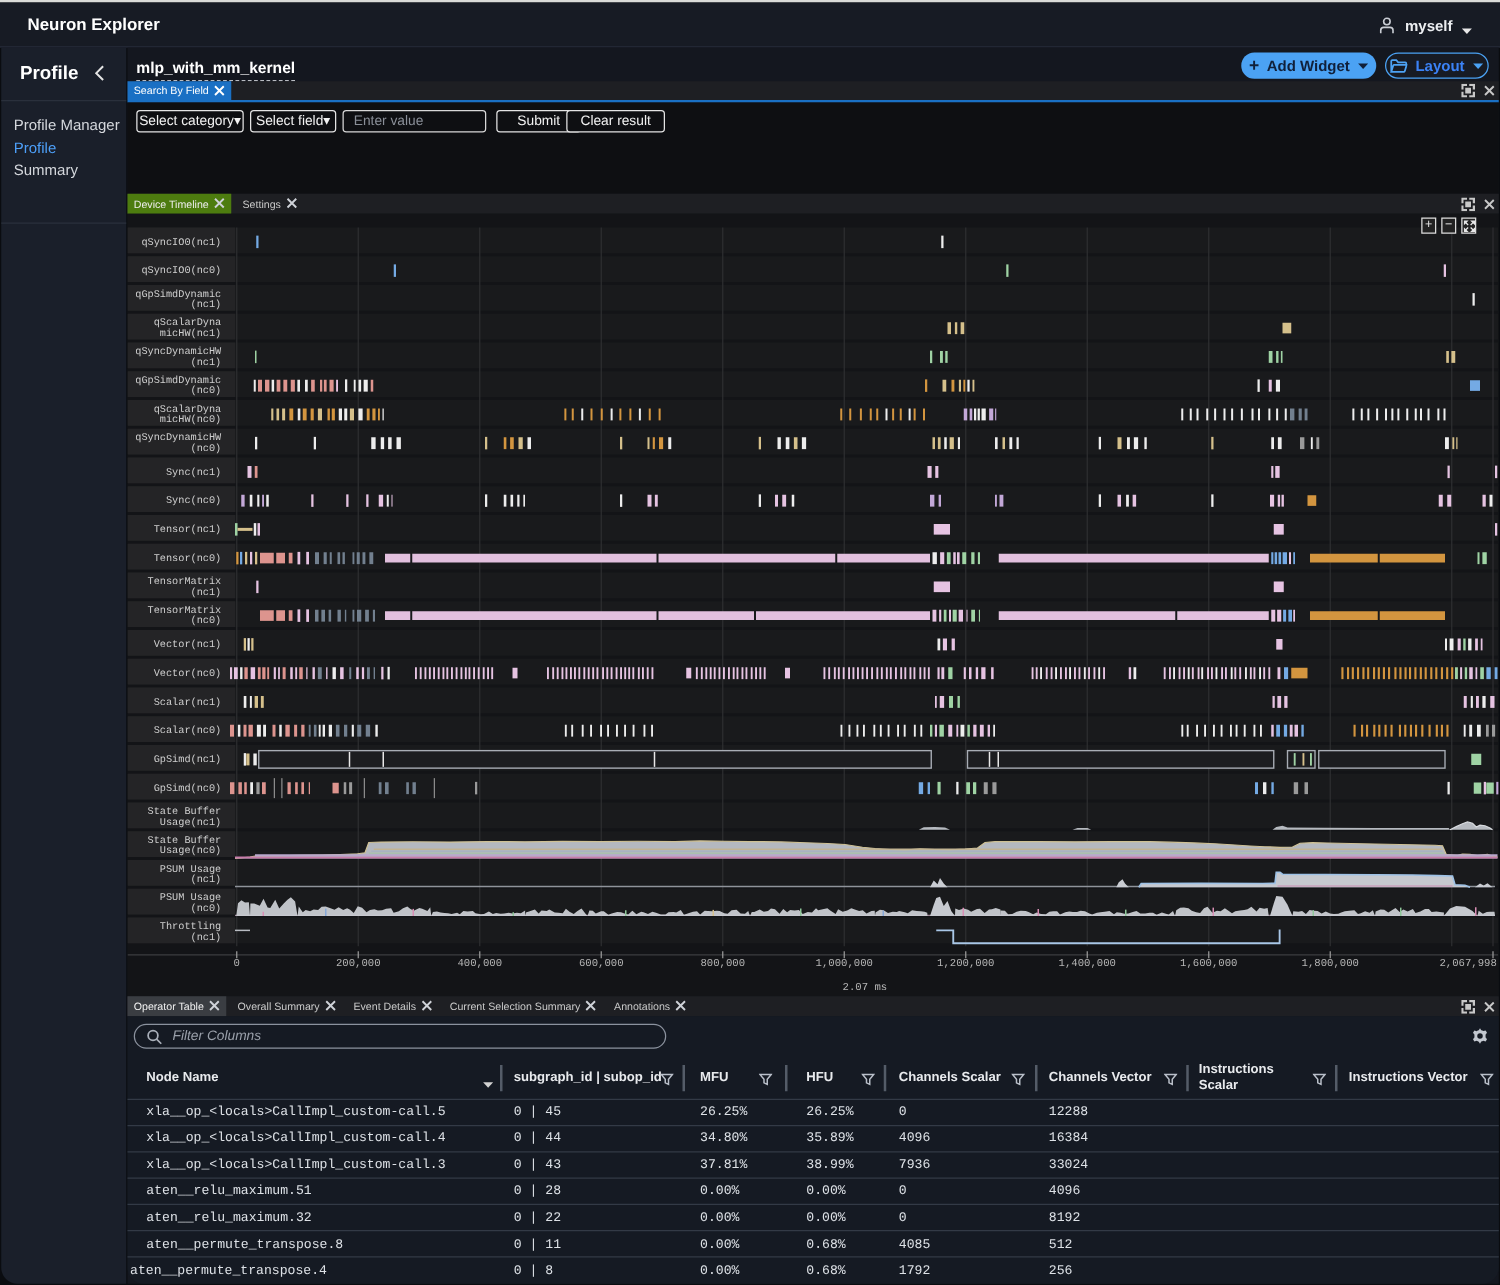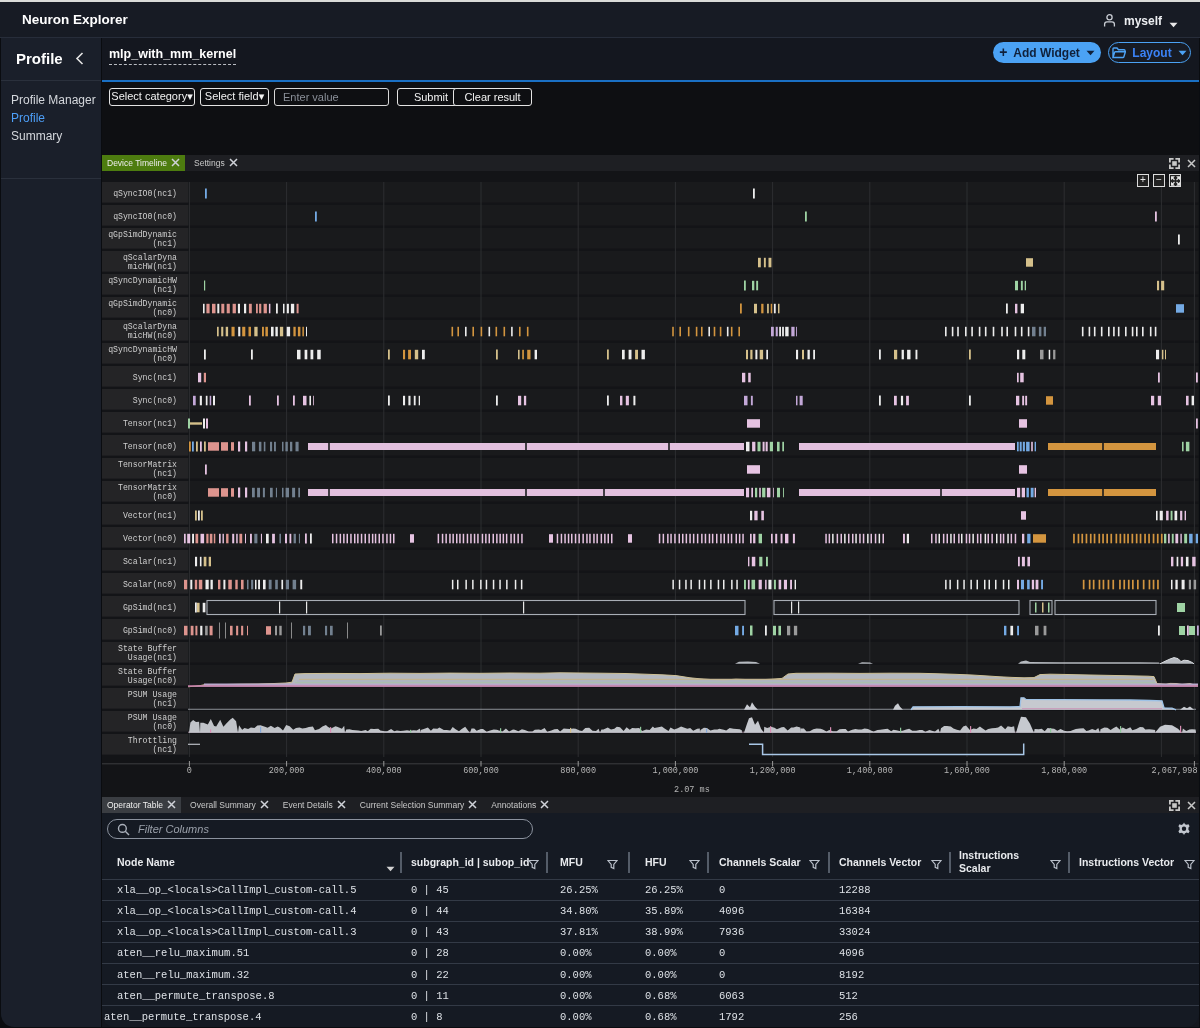--- a/index.html
+++ b/index.html
@@ -91,20 +91,42 @@
   <div id="layoutb" class="pill">
       <svg width="14" height="12" viewBox="0 0 14 12" fill="none" stroke="#4da3f5" stroke-width="1.4">
         <path d="M1 10.5 V1.8 Q1 1 1.8 1 H5 L6.5 2.8 H12.2 Q13 2.8 13 3.6 V4.6 M1 10.5 L2.6 5.4 Q2.8 4.8 3.5 4.8 H13.4 L11.8 10 Q11.6 10.5 11 10.5 Z"></path>
       </svg>
       <span>Layout</span>
       <svg width="9" height="6" viewBox="0 0 9 6">
         <path d="M0.5 0.8 L4.5 5.2 L8.5 0.8 Z" fill="#4ba2f4"></path>
       </svg>
     </div>
 
+  <div id="search-tabs" class="tabbar">
+      <div class="wtab" style="background:#1a70c4;color:#fff">
+        <span>Search By Field</span>
+        <svg width="9" height="9" viewBox="0 0 9 9">
+          <path d="M1 1 L8 8 M8 1 L1 8" stroke="#fff" stroke-width="1.5"></path>
+        </svg>
+      </div>
+    <div class="wicons">
+        <svg width="11" height="11" viewBox="0 0 11 11">
+          <g fill="#c8c8c8">
+            <path d="M0 0 H4.6 V1.8 L1.8 1.8 L1.8 4.6 H0 Z"></path>
+            <path d="M6.4 0 H11 V4.6 H9.2 L9.2 1.8 L6.4 1.8 Z"></path>
+            <path d="M0 6.4 H1.8 L1.8 9.2 L4.6 9.2 V11 H0 Z"></path>
+            <path d="M9.2 6.4 H11 V11 H6.4 V9.2 L9.2 9.2 Z"></path>
+            <rect x="3.2" y="3.2" width="4.6" height="4.6"></rect>
+          </g>
+        </svg>
+        <svg width="9" height="9" viewBox="0 0 9 9">
+          <path d="M1 1 L8 8 M8 1 L1 8" stroke="#c8c8c8" stroke-width="1.5"></path>
+        </svg>
+      </div>
+    </div>
   <div id="blueline"></div>
   <div id="search-panel">
     <div class="sbtn" style="left:7px;width:86px">Select category▾</div>
     <div class="sbtn" style="left:98px;width:69px">Select field▾</div>
     <div class="sbtn" style="left:172px;width:115px;color:#8a8f98;justify-content:flex-start;padding-left:8px;border-color:#d8d8d8">Enter value</div>
     <div class="sbtn" style="left:295px;width:68px">Submit</div>
     <div class="sbtn" style="left:351px;width:79px">Clear result</div>
   </div>
 
   <div id="tl-tabs" class="tabbar">
@@ -1146,21 +1168,21 @@
       <span style="left:458px">0.00%</span>
       <span style="left:543px">0.00%</span>
       <span style="left:617px">0</span>
       <span style="left:737px">8192</span>
     </div>
 <div class="trow" style="top:984.1px">
       <span style="left:15px">aten__permute_transpose.8</span>
       <span style="left:309px">0 | 11</span>
       <span style="left:458px">0.00%</span>
       <span style="left:543px">0.68%</span>
-      <span style="left:617px">6063</span>
+      <span style="left:617px">4085</span>
       <span style="left:737px">512</span>
     </div>
 <div class="trow" style="top:1005.2px">
       <span style="left:2px">aten__permute_transpose.4</span>
       <span style="left:309px">0 | 8</span>
       <span style="left:458px">0.00%</span>
       <span style="left:543px">0.68%</span>
       <span style="left:617px">1792</span>
       <span style="left:737px">256</span>
     </div>

